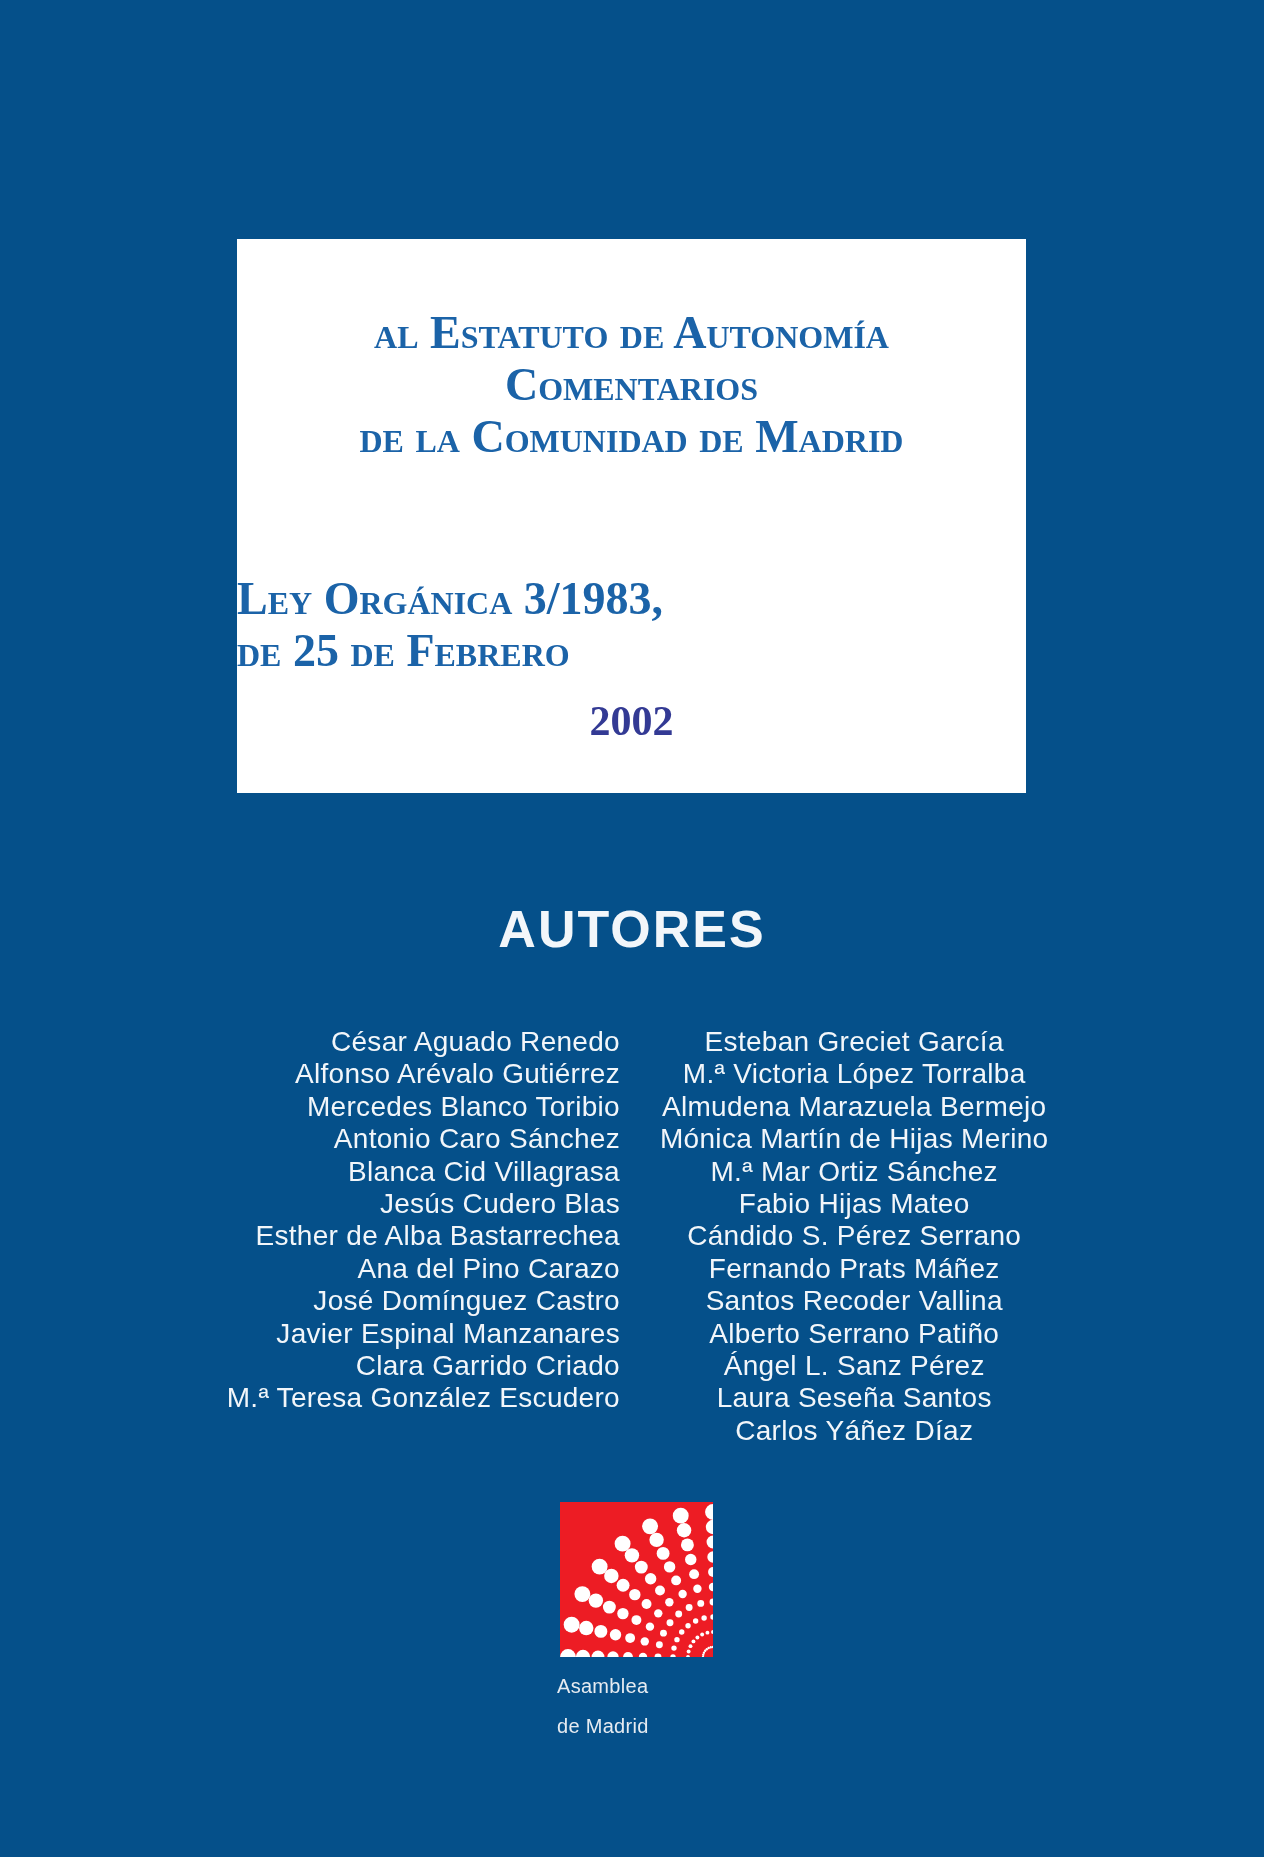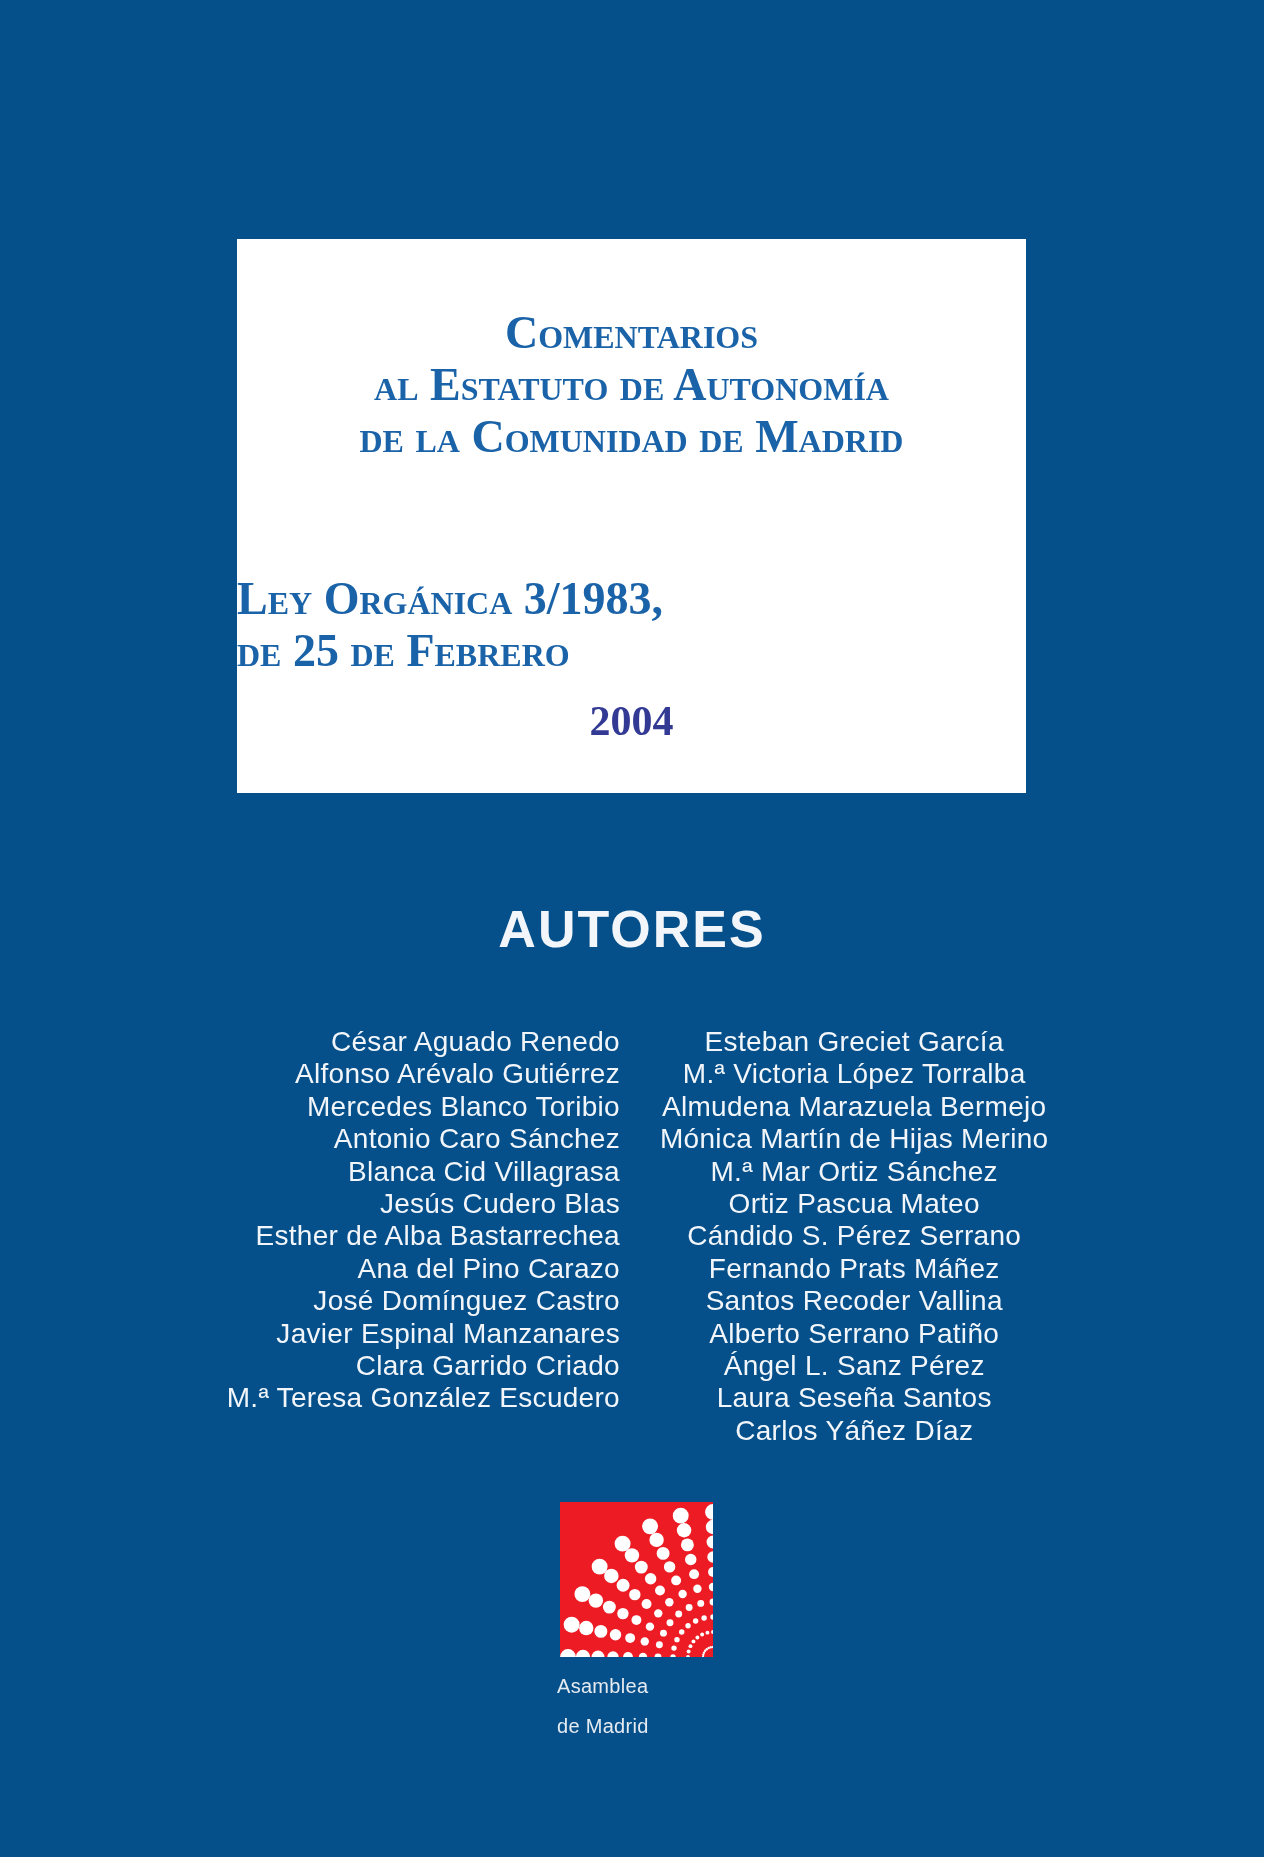--- a/index.html
+++ b/index.html
@@ -58,29 +58,29 @@
     font-size:20px; line-height:40px; color:var(--pub); letter-spacing:0.3px;
   }
 </style>
 </head>
 <body>
 
 <div class="page">
 
   <div class="panel">
     <div class="title-block">
+      <div>al Estatuto de Autonomía</div>
       <div>Comentarios</div>
-      <div>al Estatuto de Autonomía</div>
       <div>de la Comunidad de Madrid</div>
     </div>
     <div class="law-block">
       <div>Ley Orgánica 3/1983,</div>
       <div>de 25 de Febrero</div>
     </div>
-    <div class="year">2004</div>
+    <div class="year">2002</div>
   </div>
 
   <div class="autores-heading">AUTORES</div>
 
   <div class="authors-col left">
       <div>César Aguado Renedo</div>
       <div>Alfonso Arévalo Gutiérrez</div>
       <div>Mercedes Blanco Toribio</div>
       <div>Antonio Caro Sánchez</div>
       <div>Blanca Cid Villagrasa</div>
@@ -91,21 +91,21 @@
       <div>Javier Espinal Manzanares</div>
       <div>Clara Garrido Criado</div>
       <div>M.ª Teresa González Escudero</div>
     </div>
   <div class="authors-col right">
       <div>Esteban Greciet García</div>
       <div>M.ª Victoria López Torralba</div>
       <div>Almudena Marazuela Bermejo</div>
       <div>Mónica Martín de Hijas Merino</div>
       <div>M.ª Mar Ortiz Sánchez</div>
-      <div>Ortiz Pascua Mateo</div>
+      <div>Fabio Hijas Mateo</div>
       <div>Cándido S. Pérez Serrano</div>
       <div>Fernando Prats Máñez</div>
       <div>Santos Recoder Vallina</div>
       <div>Alberto Serrano Patiño</div>
       <div>Ángel L. Sanz Pérez</div>
       <div>Laura Seseña Santos</div>
       <div>Carlos Yáñez Díaz</div>
     </div>
 
   <div class="logo-square">

